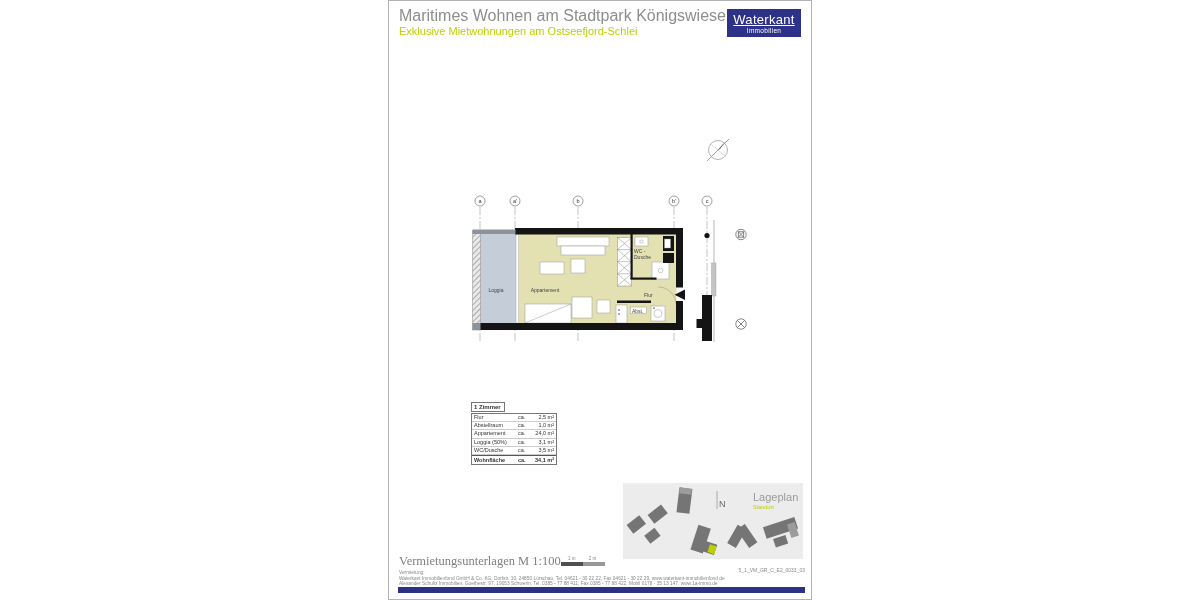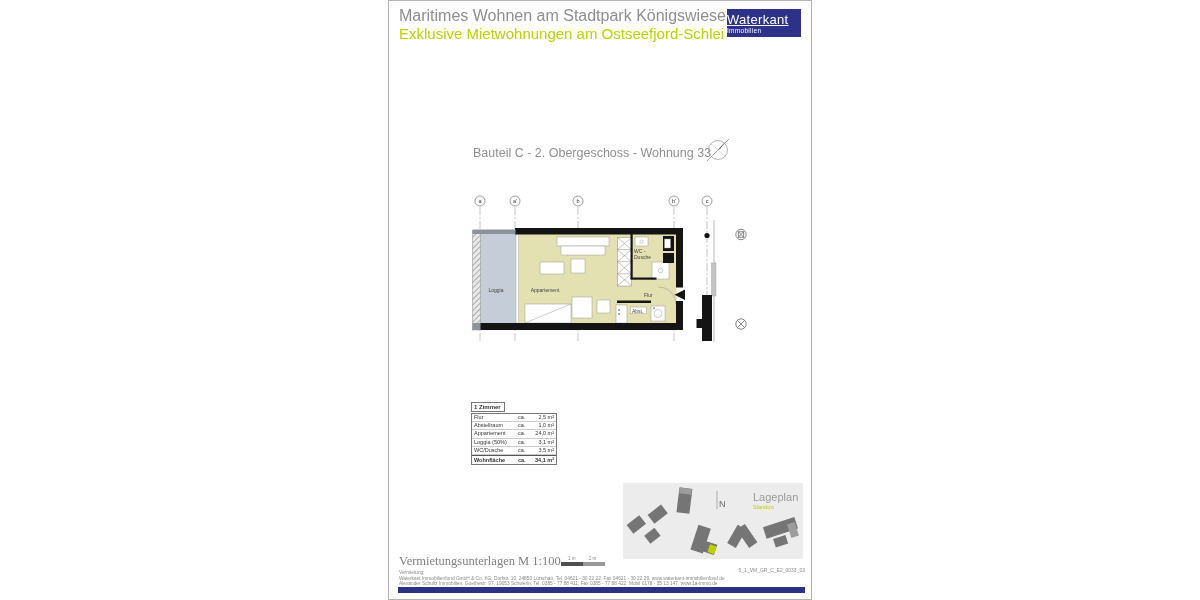--- a/index.html
+++ b/index.html
@@ -1,23 +1,23 @@
 <!DOCTYPE html>
 <html><head>
 <meta charset="utf-8">
 <style>
   html,body{margin:0;padding:0;background:#ffffff;}
   body{width:1200px;height:600px;position:relative;font-family:"Liberation Sans",sans-serif;overflow:hidden;}
   .page{position:absolute;left:388px;top:0;width:424px;height:600px;box-sizing:border-box;
         border:1px solid #b3b3b3;background:#ffffff;}
   
   .hdr-title{position:absolute;left:10px;top:6px;font-size:16px;color:#8e8e8e;white-space:nowrap;}
-  .hdr-sub{position:absolute;left:10px;top:24px;font-size:15px;color:#bdd000;white-space:nowrap;}
+  .hdr-sub{position:absolute;left:10px;top:24px;font-size:11px;color:#bdd000;white-space:nowrap;}
   .logo{position:absolute;right:10px;top:8px;width:74px;height:28px;background:#2d3188;
-        color:#fff;text-align:left;}
+        color:#fff;text-align:center;}
   .logo-main{display:block;font-size:13px;margin-top:3px;text-decoration:underline;letter-spacing:.3px;}
   .logo-sub{display:block;font-size:6.5px;margin-top:0px;letter-spacing:.3px;}
   
   .plan-title{position:absolute;left:84px;top:145px;font-size:12.5px;color:#8f8f8f;white-space:nowrap;}
   .north-icon{position:absolute;left:314px;top:135px;}
   
   .floorplan{position:absolute;left:80px;top:190px;}
   
   .area-table{position:absolute;left:82px;top:394px;width:86px;color:#333;}
   .at-head{display:inline-block;border:1px solid #777;background:#fff;font-size:6px;font-weight:bold;
@@ -53,21 +53,20 @@
 
 <div class="page">
 
   <div class="hdr-title">Maritimes Wohnen am Stadtpark Königswiesen</div>
   <div class="hdr-sub">Exklusive Mietwohnungen am Ostseefjord-Schlei</div>
   <div class="logo">
     <span class="logo-main">Waterkant</span>
     <span class="logo-sub">Immobilien</span>
   </div>
 
-  <div class="plan-title">Bauteil C - 2. Obergeschoss - Wohnung 33</div>
   <svg class="north-icon" width="32" height="28" viewBox="0 0 32 28">
     <circle cx="15" cy="14" r="9.5" fill="none" stroke="#b5b5b5" stroke-width="1"></circle>
     <line x1="4" y1="25" x2="26" y2="3" stroke="#999" stroke-width="0.9"></line>
     <line x1="7.5" y1="7.5" x2="22.5" y2="20.5" stroke="#cfcfcf" stroke-width="0.7"></line>
     <polygon points="15,14 22.5,5 17,13" fill="#555"></polygon>
   </svg>
 
   <svg class="floorplan" width="292" height="155" viewBox="468 190 292 155">
     <defs>
       <pattern id="hatch" width="4" height="4" patternUnits="userSpaceOnUse" patternTransform="rotate(45)">

